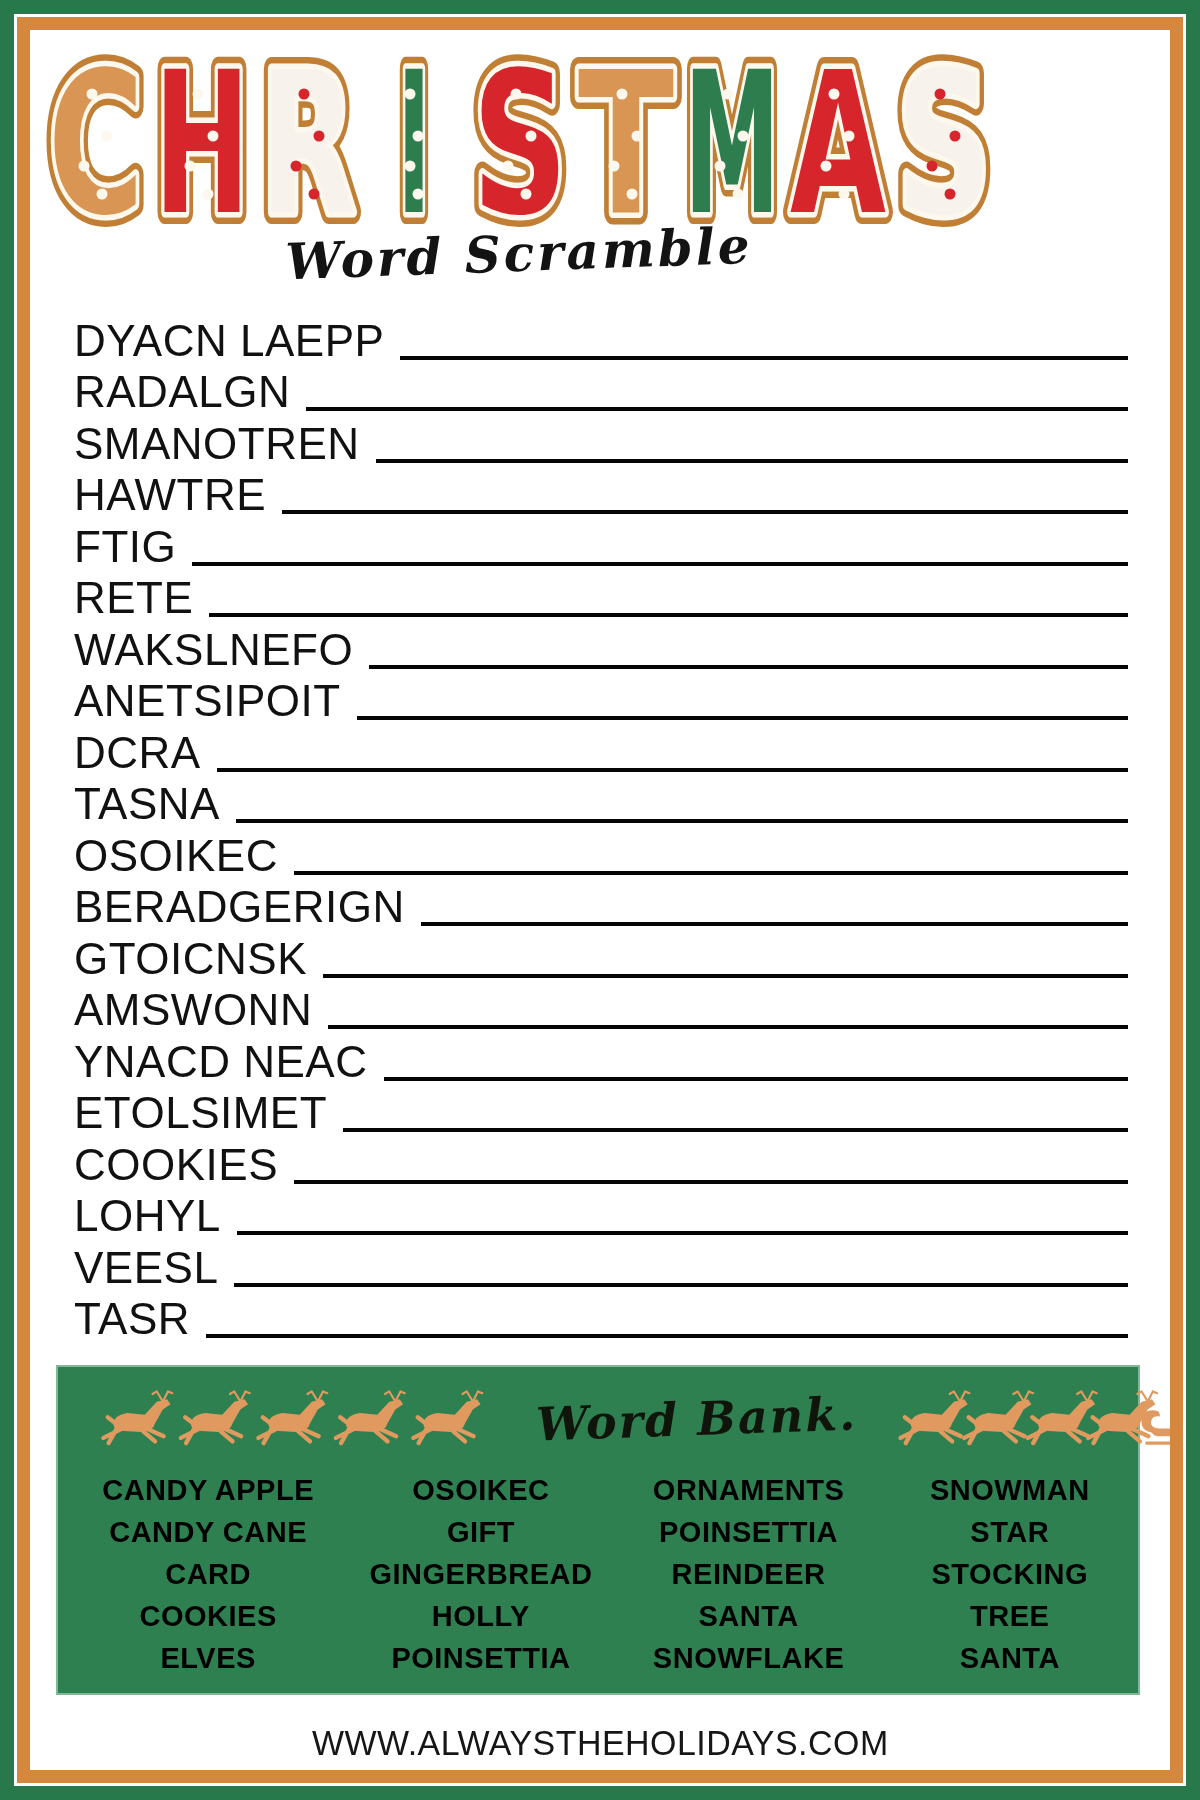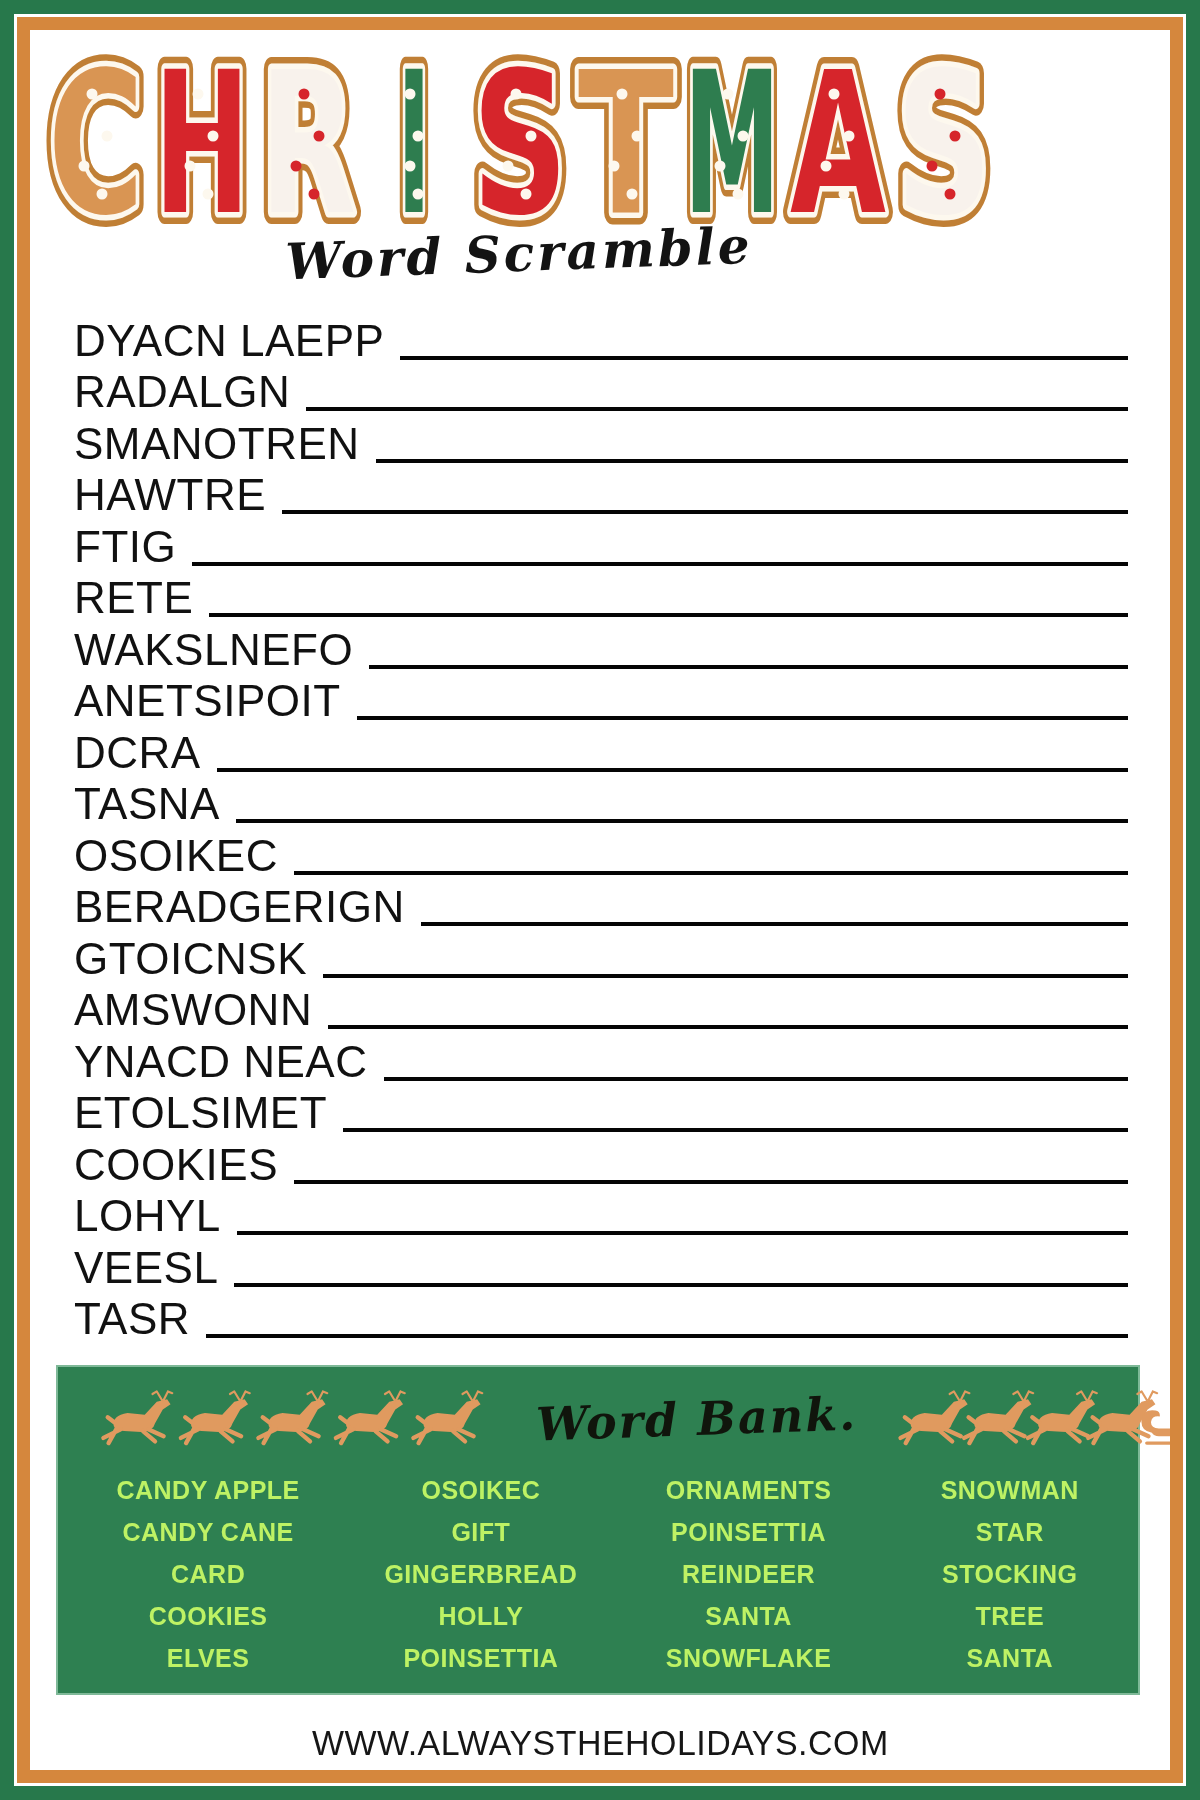--- a/index.html
+++ b/index.html
@@ -30,21 +30,21 @@
   }
   .bank-head { display:flex; align-items:center; justify-content:space-between; padding:14px 12px 0 12px; height:94px; }
   .deer-svg { height:62px; flex:0 0 auto; }
   .bank-title {
     flex:0 0 auto; font-family:"DejaVu Serif", serif; font-style:italic; font-weight:bold;
     font-size:46px; color:#10150c; letter-spacing:2px; transform:rotate(-2deg); padding:0 8px;
   }
   .bank-grid { display:grid; grid-template-columns:1.12fr 1fr 1.08fr 0.95fr; padding:10px 8px 0 8px; }
   .bank-col { text-align:center; }
   .bank-word {
-    font-size:25px; font-weight:bold; color:#bef264; line-height:42px; letter-spacing:0.5px;
+    font-size:29px; font-weight:bold; color:#000000; line-height:42px; letter-spacing:0.5px;
   }
 
   .foot { text-align:center; margin-top:28px; }
   .foot span { font-size:35px; letter-spacing:0.5px; color:#161616; display:inline-block; transform:scaleX(0.97); }
 
   .defs-svg { position:absolute; width:0; height:0; }
   .deer-fill { fill:var(--reindeer-tan,#e09a5f); }
   .deer-stroke { stroke:var(--reindeer-tan,#e09a5f); fill:none; stroke-linecap:round; }
 </style>
 </head>

